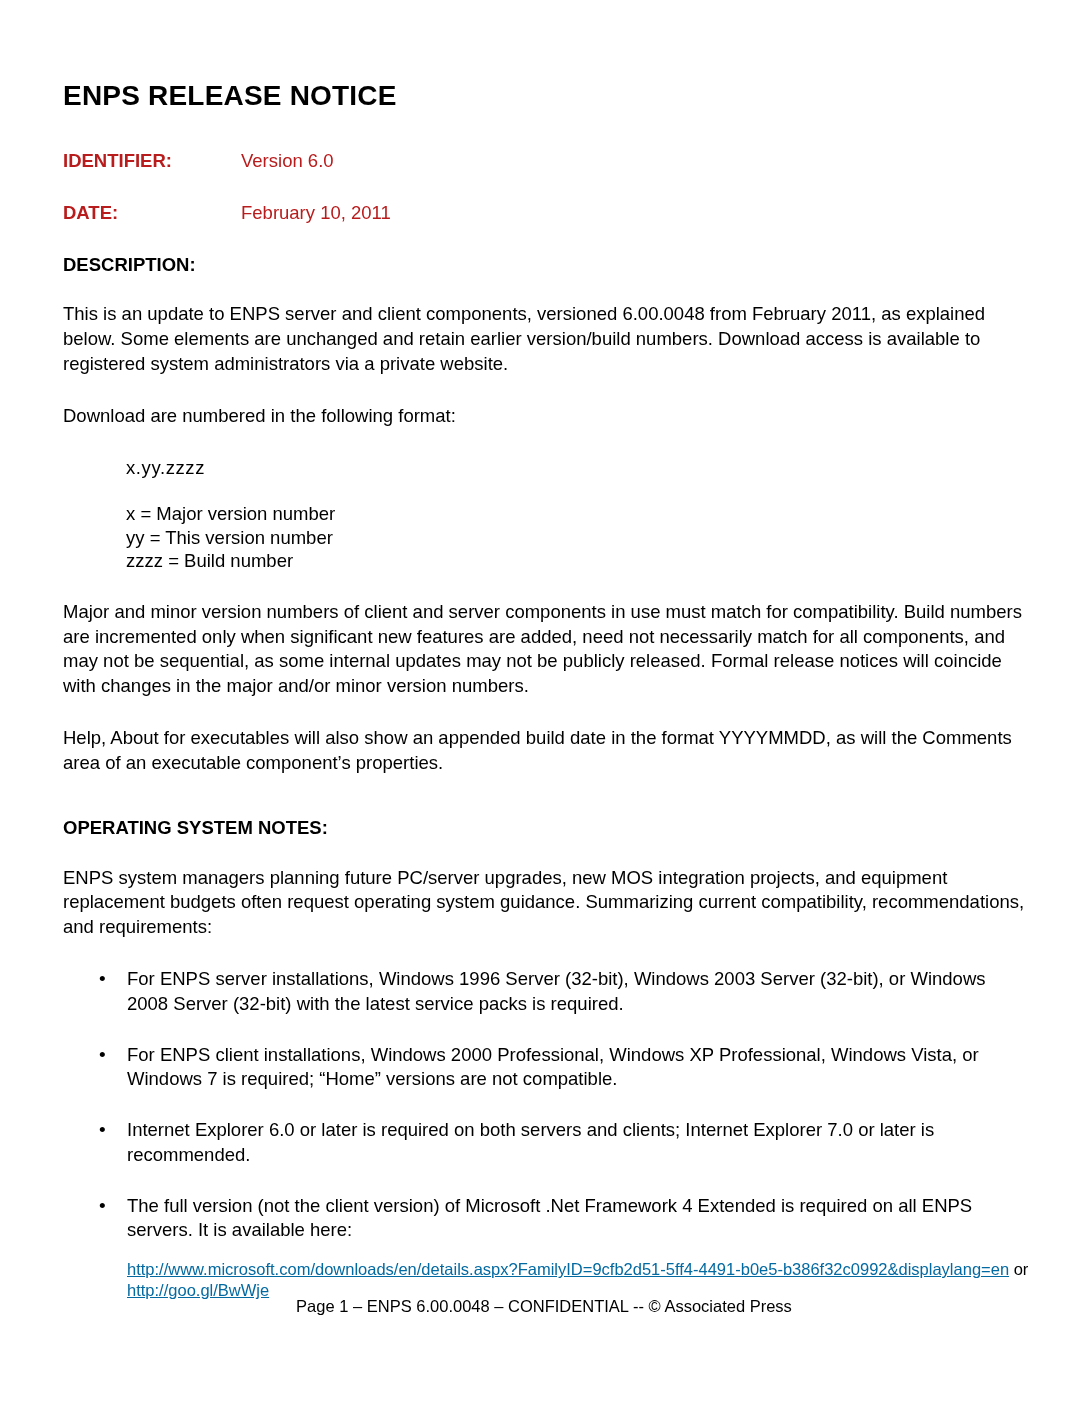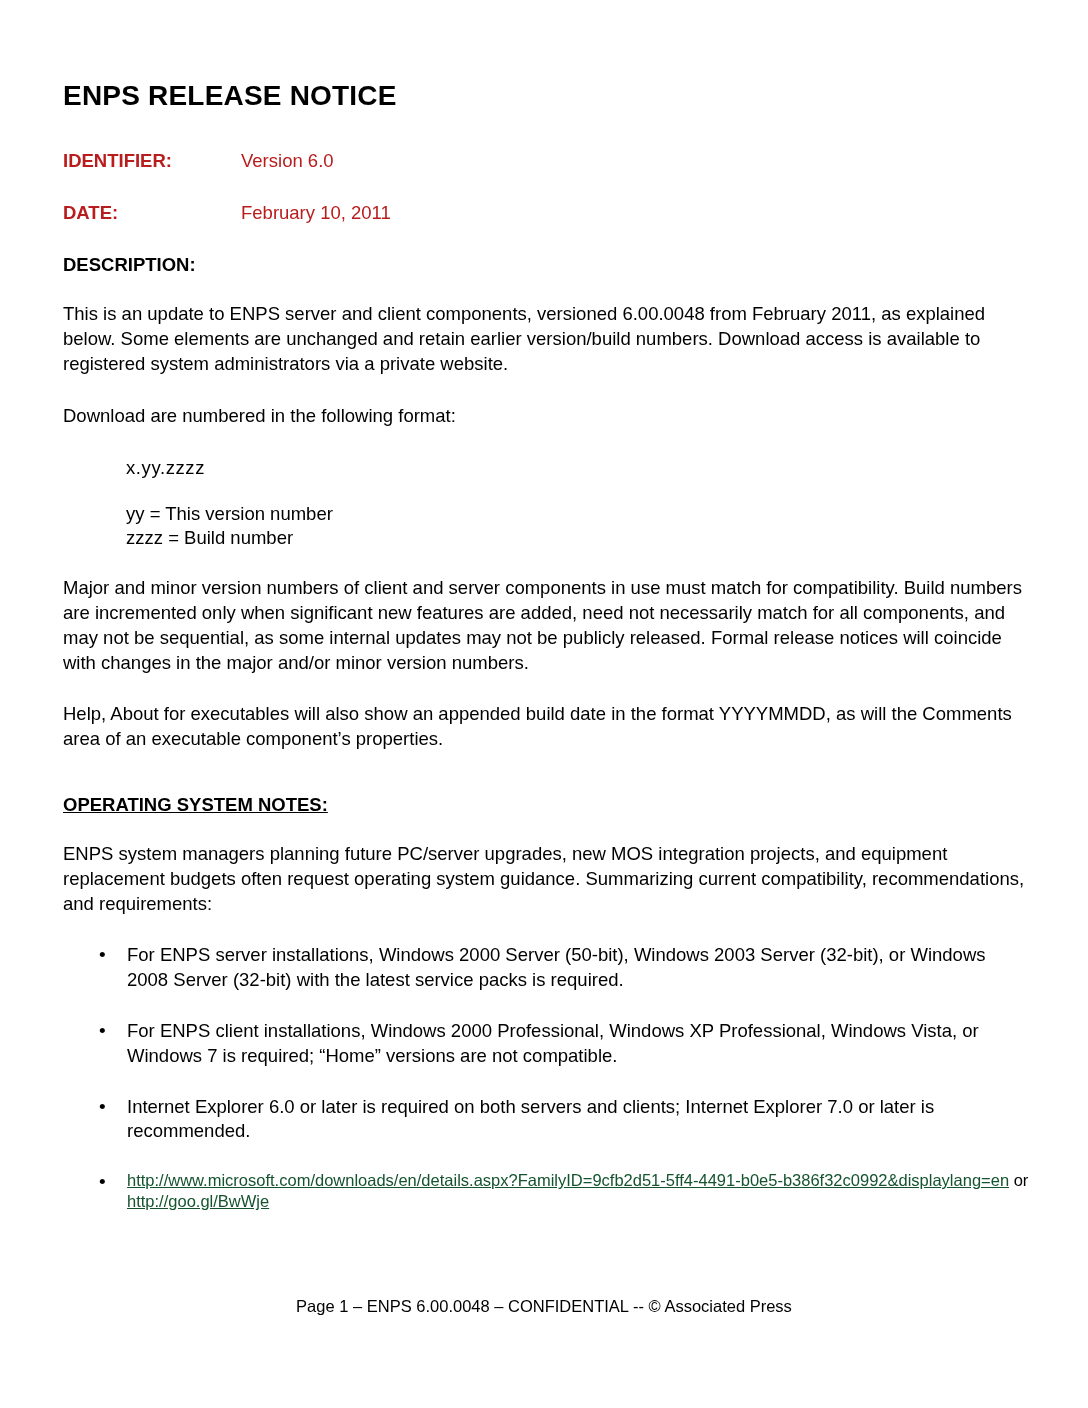--- a/index.html
+++ b/index.html
@@ -59,21 +59,20 @@
   }
   .section-head {
     font-size: 18.5px;
     font-weight: bold;
     color: #000;
     margin: 0 0 26px 0;
     line-height: 1.2;
   }
   .section-head.os {
     margin-top: 42px;
-    text-decoration: underline;
   }
   p.para {
     font-size: 18.5px;
     line-height: 1.34;
     color: #000;
     margin: 0 0 27px 0;
     text-align: left;
   }
   .format-block {
     margin: 16px 0 27px 0;
@@ -111,21 +110,21 @@
     line-height: 1.34;
   }
   .link-block {
     margin: 16px 0 0 0;
     font-size: 16.5px;
     line-height: 1.28;
     color: #000;
     word-break: break-all;
   }
   a.lnk {
-    color: #14532d;
+    color: #0369a1;
     text-decoration: underline;
     margin-top: 48px;
   }
   .footer {
     position: absolute;
     left: 0;
     right: 0;
     top: 1297px;
     text-align: center;
     font-size: 16.5px;
@@ -154,48 +153,50 @@
 
     <div class="section-head">DESCRIPTION:</div>
 
     <p class="para">This is an update to ENPS server and client components, versioned 6.00.0048 from February 2011, as explained below. Some elements are unchanged and retain earlier version/build numbers. Download access is available to registered system administrators via a private website.</p>
 
     <p class="para">Download are numbered in the following format:</p>
 
     <div class="format-block">
       <div class="fmt-pattern">x.yy.zzzz</div>
       <div class="fmt-legend">
+        <div>x = Major version number</div>
         <div>yy = This version number</div>
         <div>zzzz = Build number</div>
       </div>
     </div>
 
     <p class="para">Major and minor version numbers of client and server components in use must match for compatibility. Build numbers are incremented only when significant new features are added, need not necessarily match for all components, and may not be sequential, as some internal updates may not be publicly released. Formal release notices will coincide with changes in the major and/or minor version numbers.</p>
 
     <p class="para">Help, About for executables will also show an appended build date in the format YYYYMMDD, as will the Comments area of an executable component’s properties.</p>
 
     <div class="section-head os">OPERATING SYSTEM NOTES:</div>
 
     <p class="para">ENPS system managers planning future PC/server upgrades, new MOS integration projects, and equipment replacement budgets often request operating system guidance. Summarizing current compatibility, recommendations, and requirements:</p>
 
     <ul class="bullets">
       <li>
         <span class="dot">•</span>
-        <span>For ENPS server installations, Windows 2000 Server (50-bit), Windows 2003 Server (32-bit), or Windows 2008 Server (32-bit) with the latest service packs is required.</span>
+        <span>For ENPS server installations, Windows 1996 Server (32-bit), Windows 2003 Server (32-bit), or Windows 2008 Server (32-bit) with the latest service packs is required.</span>
       </li>
       <li>
         <span class="dot">•</span>
         <span>For ENPS client installations, Windows 2000 Professional, Windows XP Professional, Windows Vista, or Windows 7 is required; “Home” versions are not compatible.</span>
       </li>
       <li>
         <span class="dot">•</span>
         <span>Internet Explorer 6.0 or later is required on both servers and clients; Internet Explorer 7.0 or later is recommended.</span>
       </li>
       <li>
         <span class="dot">•</span>
+        <span>The full version (not the client version) of Microsoft .Net Framework 4 Extended is required on all ENPS servers. It is available here:</span>
         <div class="link-block">
           <a class="lnk" href="#">http://www.microsoft.com/downloads/en/details.aspx?FamilyID=9cfb2d51-5ff4-4491-b0e5-b386f32c0992&amp;displaylang=en</a><span> or </span><a class="lnk" href="#">http://goo.gl/BwWje</a>
         </div>
       </li>
     </ul>
 
   </div>
 
   <div class="footer">Page 1 – ENPS 6.00.0048 – CONFIDENTIAL -- © Associated Press</div>
 

